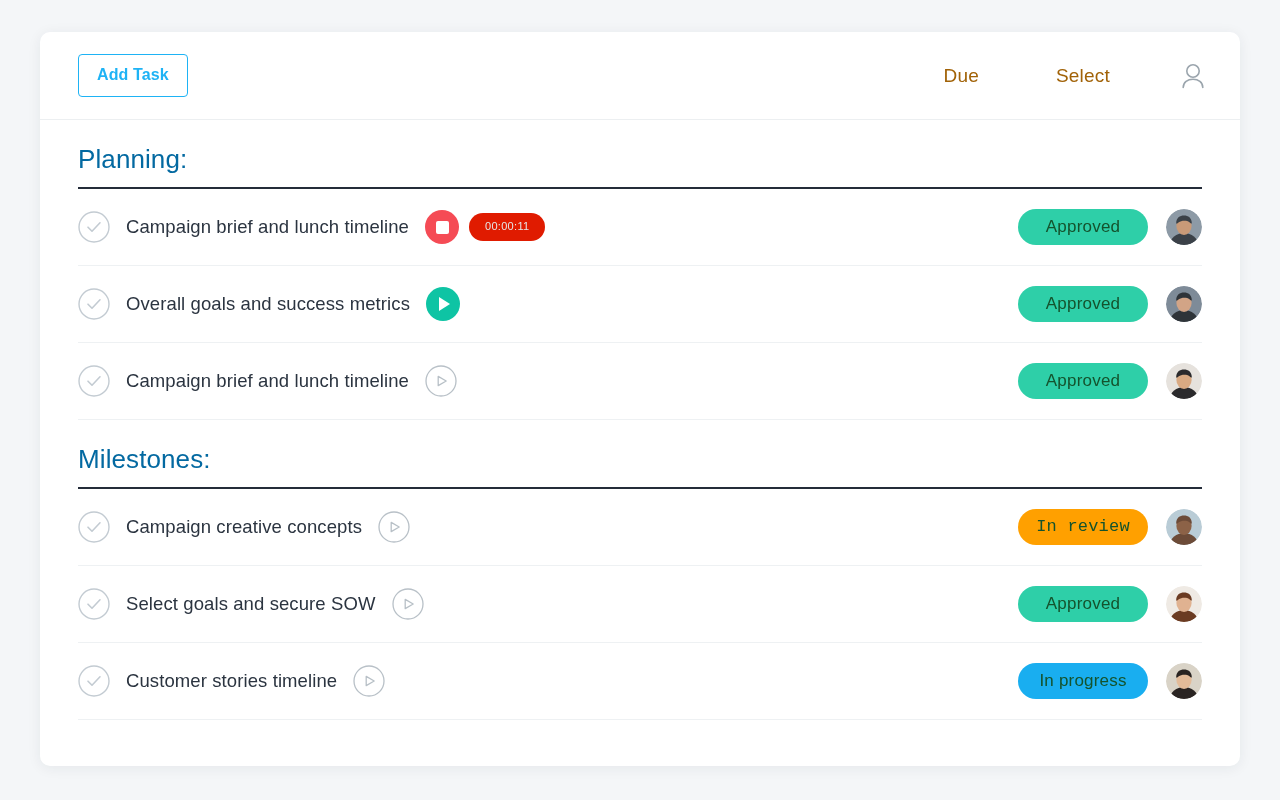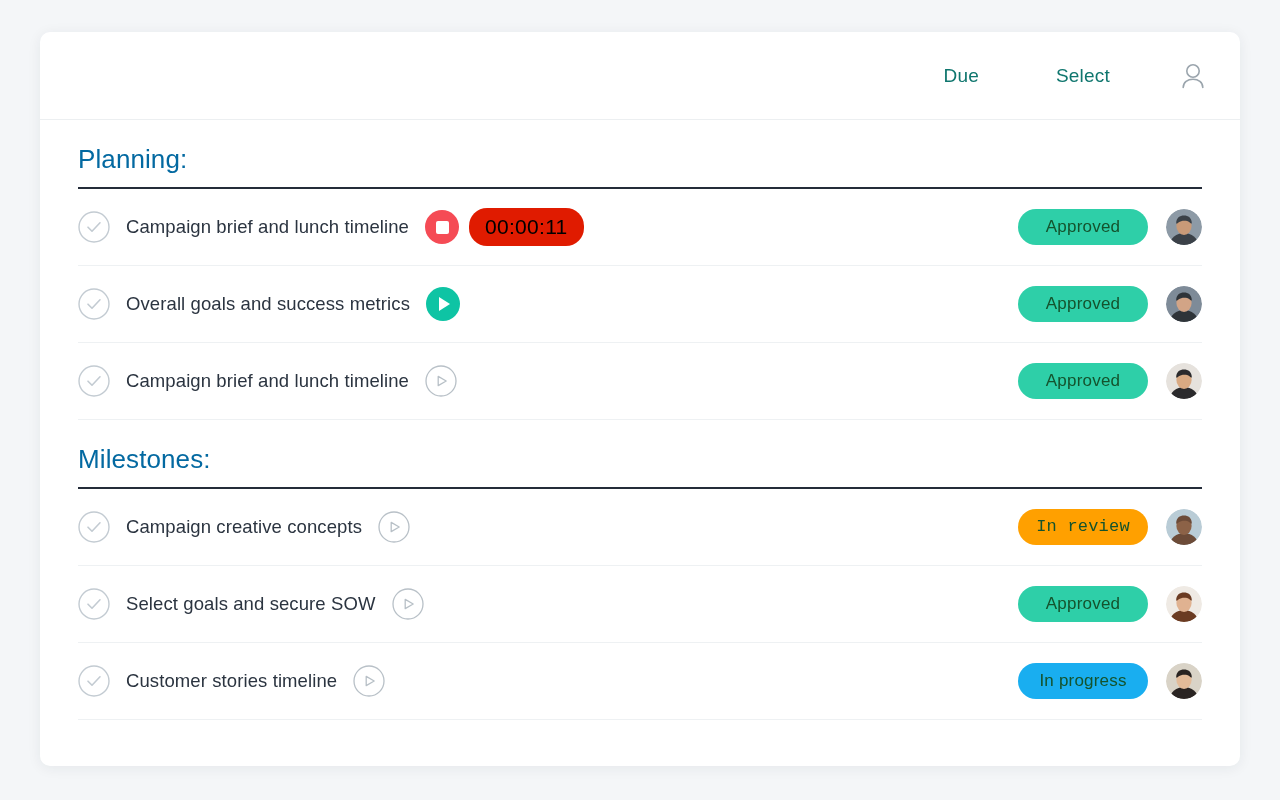--- a/index.html
+++ b/index.html
@@ -38,21 +38,21 @@
     font-size: 16px;
     font-weight: bold;
     letter-spacing: .1px;
     padding: 12px 18px 13px;
     line-height: 1;
     cursor: pointer;
     font-family: "Liberation Sans", sans-serif;
   }
   .header-spacer { flex: 1; }
   .header-link {
-    color: #0f766e;
+    color: #a16207;
     font-size: 19px;
     letter-spacing: .2px;
     cursor: pointer;
   }
   .header-link.due { margin-right: 77px; }
   .header-link.status { margin-right: 70px; }
   .user-icon { width: 26px; height: 28px; cursor: pointer; display: block; }
 
   
   .app-body { padding: 0 38px; }
@@ -97,23 +97,23 @@
     background: #f54b55;
     display: flex; align-items: center; justify-content: center;
     cursor: pointer;
     flex: 0 0 34px;
   }
   .stop-btn i { width: 13px; height: 13px; background: #ffffff; border-radius: 2px; display: block; }
 
   .timer-pill {
     margin-left: 10px;
     background: #e01b00;
-    color: #000000;
+    color: #e5e5e5;
     border-radius: 18px;
-    font-size: 21px;
+    font-size: 11px;
     padding: 8px 16px 9px;
     line-height: 1;
     letter-spacing: .3px;
     cursor: pointer;
   }
 
   .play-solid {
     width: 34px; height: 34px; flex: 0 0 34px;
     border-radius: 50%;
     background: #0ec4a4;
@@ -161,20 +161,21 @@
     cursor: pointer;
   }
   .avatar svg { display: block; width: 36px; height: 36px; }
 </style>
 </head>
 <body>
 
 <div class="app-card">
 
   <div class="app-header">
+    <button class="add-task-btn">Add Task</button>
     <div class="header-spacer"></div>
     <div class="header-link due">Due</div>
     <div class="header-link status">Select</div>
     <span>
       <svg class="user-icon" viewBox="0 0 26 28" fill="none">
         <circle cx="13" cy="9" r="6.2" stroke="#9ba5ad" stroke-width="1.6"></circle>
         <path d="M3.2 25.5c0-5.1 4.4-8.2 9.8-8.2s9.8 3.1 9.8 8.2" stroke="#9ba5ad" stroke-width="1.6" stroke-linecap="round"></path>
       </svg>
     </span>
   </div>

